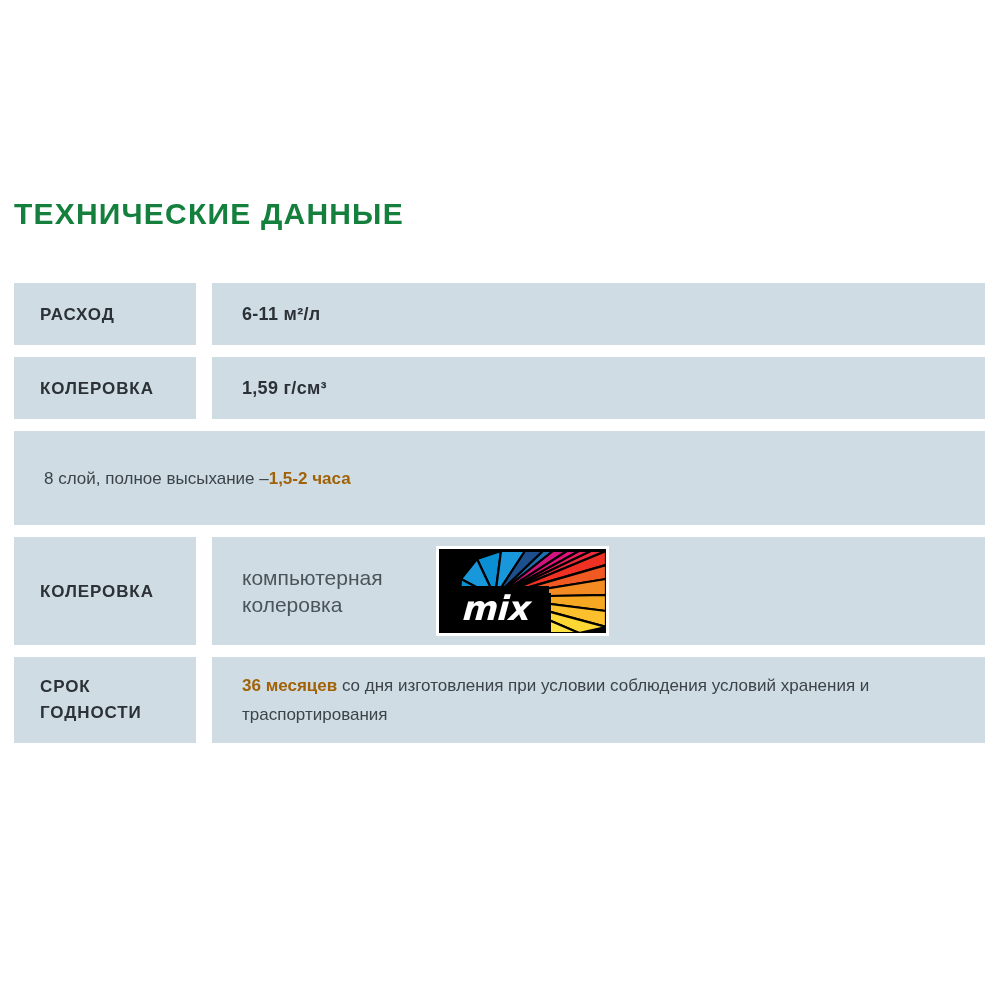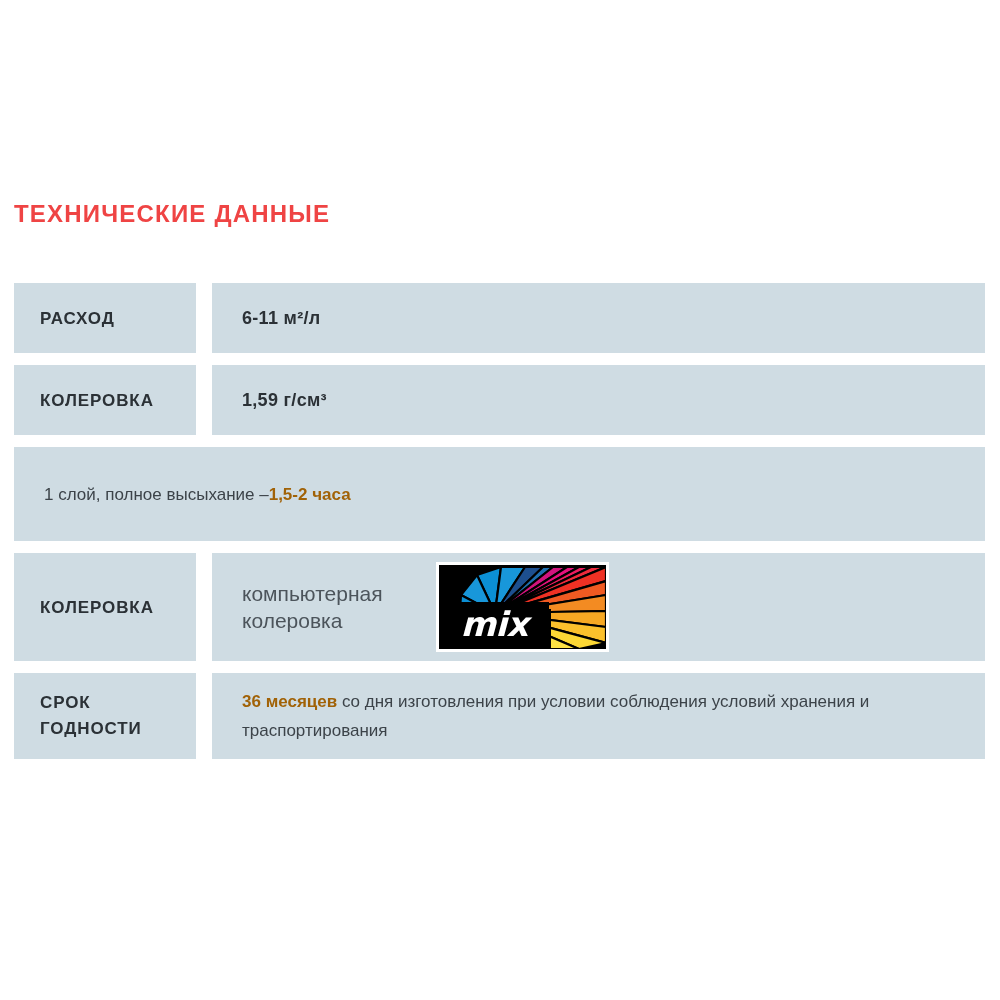--- a/index.html
+++ b/index.html
@@ -19,25 +19,25 @@
     position: relative;
     width: 1000px;
     height: 1000px;
   }
 
   
   .page-title {
     position: absolute;
     left: 14px;
     top: 193px;
-    font-size: 24px;
+    font-size: 30px;
     line-height: 42px;
     font-weight: bold;
     letter-spacing: 1.2px;
-    color: #ef4444;
+    color: #15803d;
     white-space: nowrap;
   }
 
   
   .spec-table {
     position: absolute;
     left: 14px;
     top: 283px;
     width: 971px;
     display: flex;
@@ -81,21 +81,21 @@
 
   .spec-value.bold {
     font-weight: bold;
     font-size: 18px;
     letter-spacing: 0.3px;
     color: #2b3136;
   }
 
   
   .row-h-62 .spec-label,
-  .row-h-62 .spec-value { height: 70px; }
+  .row-h-62 .spec-value { height: 62px; }
 
   .row-h-94 .spec-label,
   .row-h-94 .spec-value { height: 94px; }
 
   .row-h-108 .spec-label,
   .row-h-108 .spec-value { height: 108px; }
 
   .row-h-86 .spec-label,
   .row-h-86 .spec-value { height: 86px; align-items: center; }
 
@@ -167,21 +167,21 @@
       <div class="spec-value bold">6-11 м²/л</div>
     </div>
 
     <div class="spec-row row-h-62">
       <div class="spec-label">КОЛЕРОВКА</div>
       <div class="spec-value bold">1,59 г/см³</div>
     </div>
 
     <div class="spec-row row-h-94">
       <div class="spec-value">
-        <span>1 слой, полное высыхание – </span>
+        <span>8 слой, полное высыхание – </span>
           <strong class="acc">1,5-2 часа</strong>
       </div>
     </div>
 
     <div class="spec-row row-h-108">
       <div class="spec-label">КОЛЕРОВКА</div>
       <div class="spec-value tint-value">
         <div class="tint-text">
           <div>компьютерная</div>
           <div>колеровка</div>

